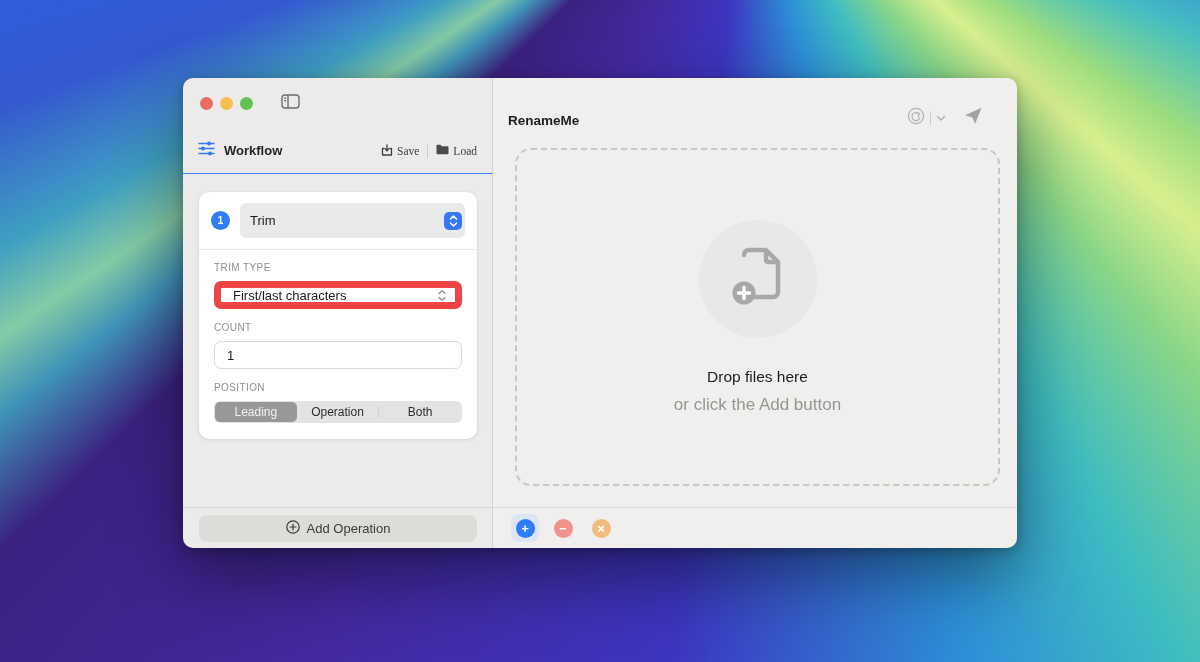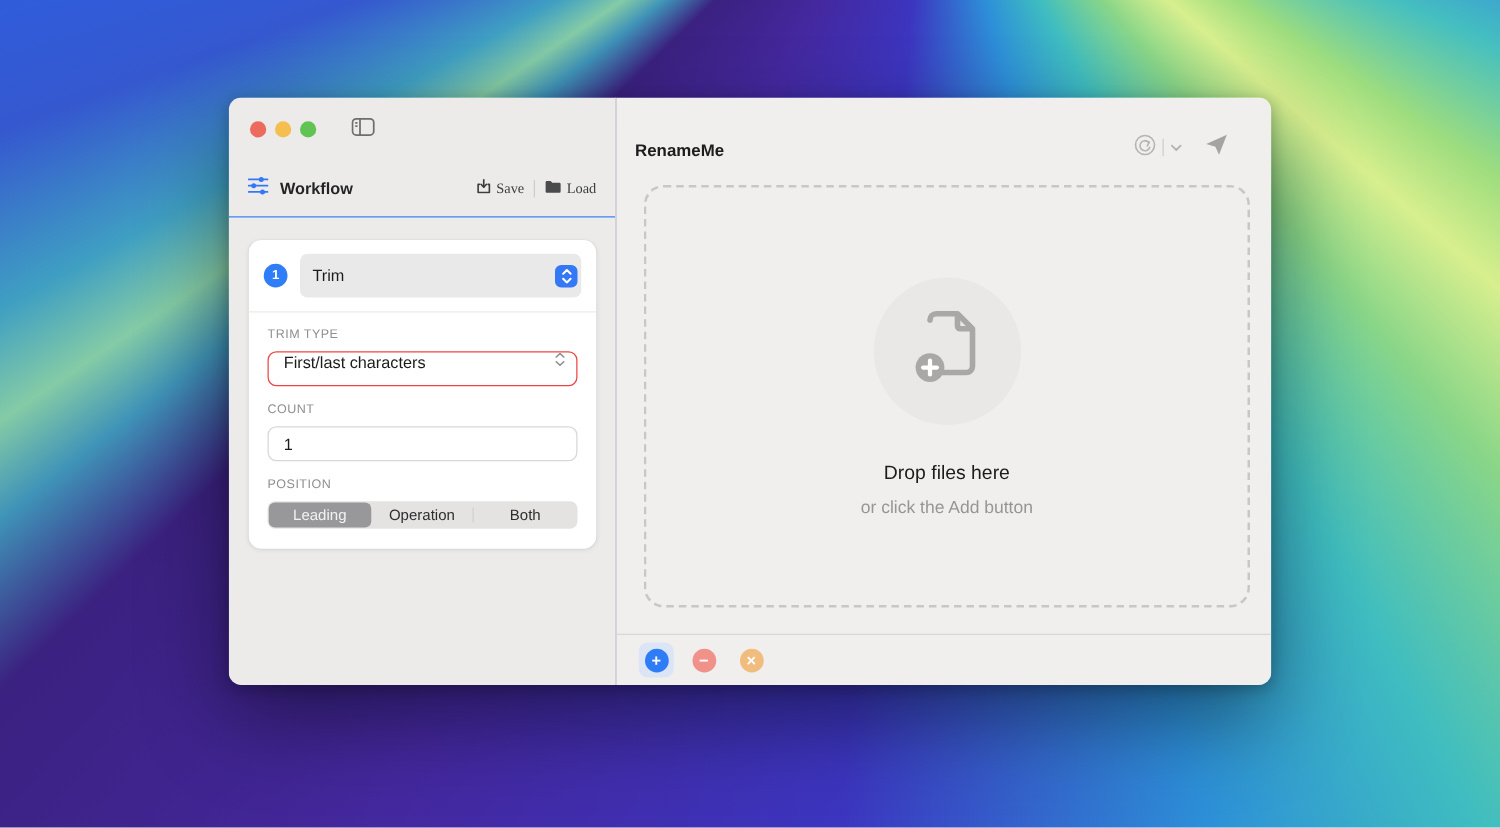--- a/index.html
+++ b/index.html
@@ -45,22 +45,22 @@
               color:#fff; font-size:10.5px; font-weight:bold; text-align:center; line-height:19px; }
   .op-popup { flex:1; margin-left:10px; height:35px; background:#E9E9E9; border-radius:6px;
               display:flex; align-items:center; padding:0 3px 0 10px; font-size:13px; color:#1b1b1d; }
   .chevbox { margin-left:auto; width:18px; height:18px; border-radius:5px; background:#3478F6;
              display:flex; align-items:center; justify-content:center; }
   .op-sep { height:1px; background:#ECEBEA; }
   .op-body { padding:12px 15px 16px; }
   .f-label { display:block; font-size:10px; letter-spacing:.4px; color:#8F8F92; margin-bottom:8px; }
   .f-label + * + .f-label { margin-top:13px; }
   .mt { margin-top:13px; }
-  .field-select { height:28px; border:1px solid #ef4444; border-radius:7px; background:#fff;
-                  display:flex; align-items:flex-start; padding:0 9px 0 12px; font-size:13px; color:#1b1b1d; }
+  .field-select { height:28px; border:7px solid #ef4444; border-radius:7px; background:#fff;
+                  display:flex; align-items:center; padding:0 9px 0 12px; font-size:13px; color:#1b1b1d; }
   .field-select svg { margin-left:auto; }
   .field-input { width:100%; height:28px; border:1px solid #D9D8D6; border-radius:7px;
                  padding:0 12px; font-size:13px; color:#1b1b1d; font-family:inherit; background:#fff; outline:none; }
   .segmented { height:22px; background:#E4E3E1; border-radius:6px; display:flex; align-items:stretch; padding:1px; }
   .seg { flex:1; display:flex; align-items:center; justify-content:center;
          font-size:12px; color:#2e2e30; border-radius:5px; }
   .seg.selected { background:#98989A; color:#F2F2F2; }
   .seg-div { width:1px; background:#D2D1CF; margin:4px 0; }
   .sidebar-bottom { margin-top:auto; height:41px; border-top:1px solid #D9D7D5;
                     display:flex; align-items:center; padding:0 15px 0 16px; }
@@ -72,21 +72,21 @@
   .main-titlebar { height:50px; display:flex; align-items:flex-end; padding:0 34px 0 15px; }
   .main-title { font-size:13.5px; font-weight:bold; color:#1d1d1f; }
   .main-actions { margin-left:auto; display:flex; align-items:center; }
   .icon-btn { background:none; border:none; display:flex; align-items:center; cursor:default; }
   .dropzone { position:absolute; left:22px; right:17px; top:70px; height:338px;
               border:2px dashed #C9C7C5; border-radius:16px;
               display:flex; flex-direction:column; align-items:center; justify-content:center; }
   .drop-circle { width:118px; height:118px; border-radius:50%; background:#E9E8E6;
                  display:flex; align-items:center; justify-content:center; }
   .drop-title { margin-top:30px; font-size:15.5px; font-weight:normal; color:#1c1c1e; }
-  .drop-sub { margin-top:9px; font-size:14px; color:#979694; }
+  .drop-sub { margin-top:9px; font-size:17px; color:#979694; }
   .main-bottom { margin-top:auto; height:41px; border-top:1px solid #D9D7D5;
                  display:flex; align-items:center; padding:0 18px; gap:10px; }
   .fb { width:28px; height:28px; border:none; background:transparent; border-radius:7px;
         display:flex; align-items:center; justify-content:center; cursor:default; }
   .fb.hl { background:#DBE5F6; }
   .dot { width:19px; height:19px; border-radius:50%; color:#fff; font-size:13px; font-weight:bold;
          display:flex; align-items:center; justify-content:center; line-height:1; }
   .dot.blue { background:#2F7DF6; }
   .dot.red { background:#F0918A; }
   .dot.orange { background:#F1BD7E; }
@@ -179,20 +179,32 @@
         <label class="f-label mt">POSITION</label>
         <div class="segmented">
           <span class="seg selected">Leading</span>
           <span class="seg">Operation</span>
           <span class="seg-div"></span>
           <span class="seg">Both</span>
         </div>
       </div>
     </div>
 
+    <div class="sidebar-bottom">
+      <button class="add-op">
+        <span>
+          <svg width="14" height="14" viewBox="0 0 14 14" fill="none" stroke="#3a3a3c" stroke-width="1.2" stroke-linecap="round">
+            <circle cx="7" cy="7" r="6.2"></circle>
+            <line x1="7" y1="4" x2="7" y2="10"></line>
+              <line x1="4" y1="7" x2="10" y2="7"></line>
+          </svg>
+        </span>
+        <span>Add Operation</span>
+      </button>
+    </div>
   </aside>
 
   <main class="mainpanel">
 
     <div class="main-titlebar">
       <span class="main-title">RenameMe</span>
       <div class="main-actions">
         <button class="icon-btn">
           <span>
             <svg width="18" height="18" viewBox="0 0 18 18" fill="none" stroke="#b5b4b2" stroke-width="1.3" stroke-linecap="round" stroke-linejoin="round">

